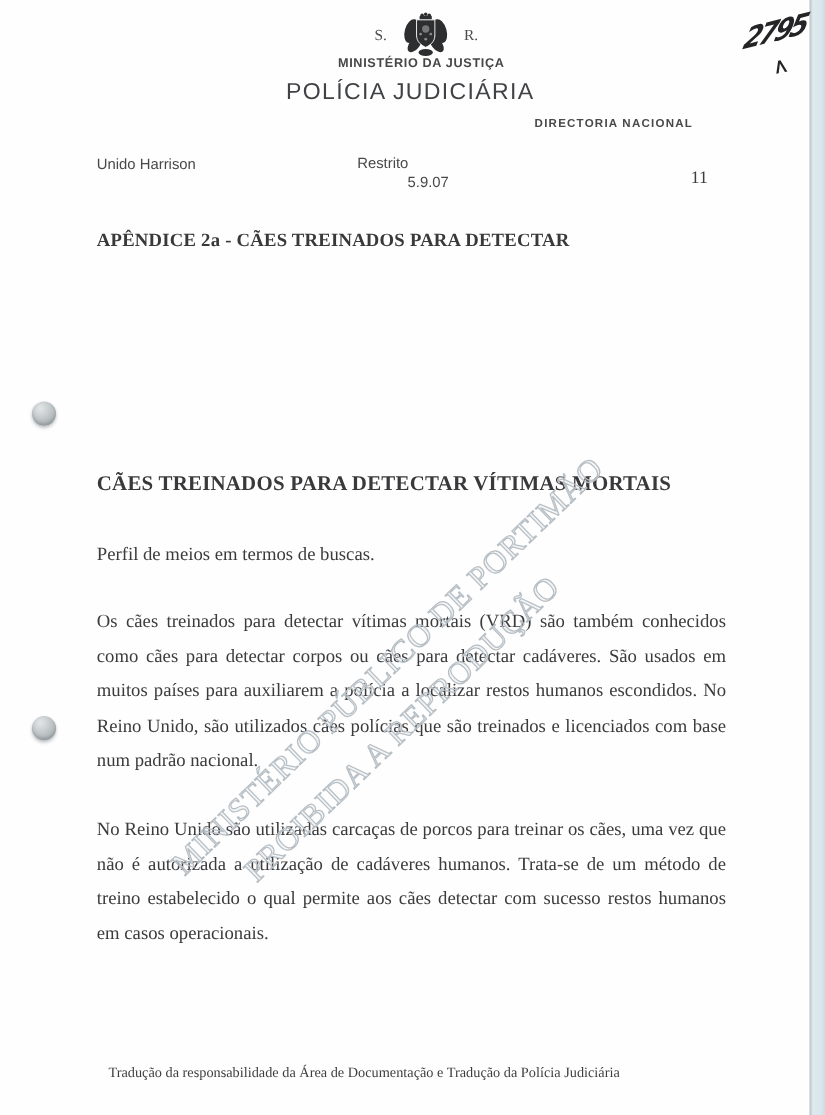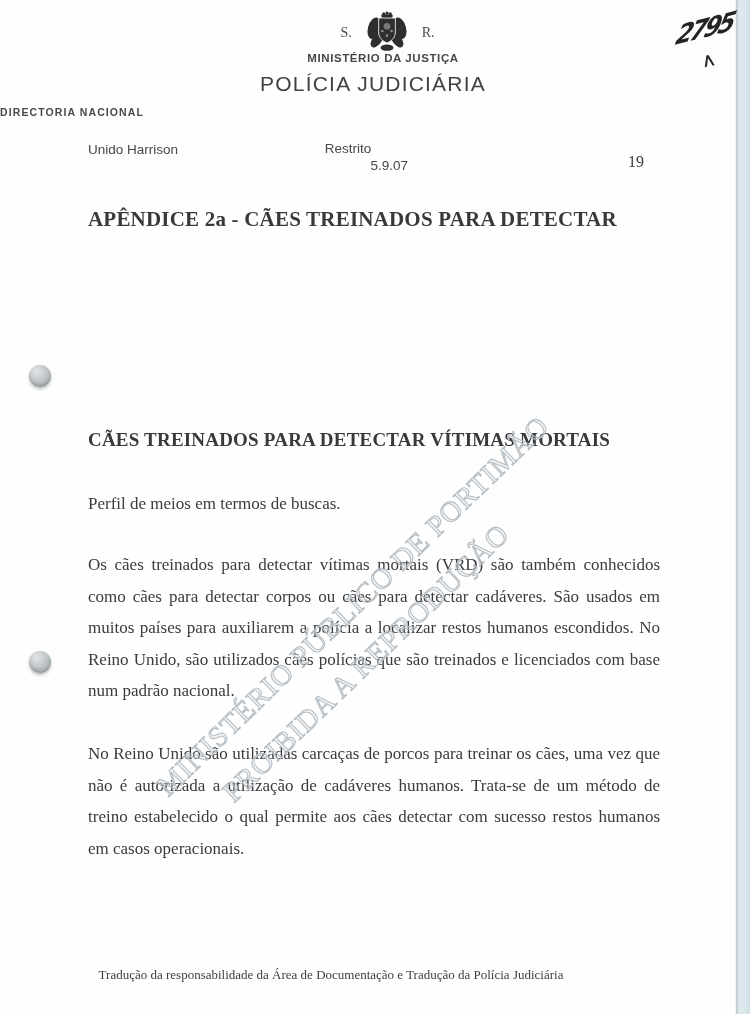--- a/index.html
+++ b/index.html
@@ -36,21 +36,21 @@
     position:absolute;top:52px;left:0;width:766px;text-align:center;
     font-family:"Liberation Sans",sans-serif;font-weight:bold;font-size:11.5px;
     letter-spacing:.6px;color:#474749;
   }
   .org{
     position:absolute;top:72px;left:0;width:746px;text-align:center;
     font-family:"Liberation Sans",sans-serif;font-weight:400;font-size:21px;
     letter-spacing:1.2px;color:#404245;
   }
   .division{
-    position:absolute;top:106px;left:0;width:630px;text-align:left;
+    position:absolute;top:106px;left:0;width:630px;text-align:right;
     font-family:"Liberation Sans",sans-serif;font-weight:bold;font-size:10.5px;
     letter-spacing:1.1px;color:#49494b;
   }
 
   
   .meta-author{
     position:absolute;top:142px;left:88px;
     font-family:"Liberation Sans",sans-serif;font-size:13.5px;color:#48484a;
   }
   .meta-class{
@@ -79,21 +79,21 @@
   }
   .handnote .tick{
     position:absolute;left:26px;top:36px;
     font-family:"DejaVu Sans",sans-serif;font-weight:bold;font-size:18px;
     transform:rotate(78deg);
   }
 
   
   .doc-title{
     position:absolute;top:201px;left:88px;width:540px;
-    font-weight:bold;font-size:21px;line-height:36px;letter-spacing:.2px;color:#39393b;
+    font-weight:bold;font-size:17px;line-height:36px;letter-spacing:.2px;color:#39393b;
   }
   .para{
     position:absolute;left:88px;width:572px;
     font-size:17px;line-height:31.5px;color:#3b3b3d;
     text-align:justify;
   }
   .p-intro{top:297px;}
   .section-heading{
     position:absolute;top:429px;left:88px;width:572px;
     font-weight:bold;font-size:19px;color:#39393b;letter-spacing:.2px;
@@ -161,21 +161,21 @@
   <div class="division">DIRECTORIA NACIONAL</div>
 
   <div class="handnote">
     <span class="num">2795</span>
     <span class="tick">&lt;</span>
   </div>
 
   <div class="meta-author">Unido Harrison</div>
   <div class="meta-class">Restrito</div>
   <div class="meta-date">5.9.07</div>
-  <div class="meta-page">19</div>
+  <div class="meta-page">11</div>
 
   <div class="doc-title">
     <span>APÊNDICE 2a - CÃES TREINADOS PARA DETECTAR</span><br>
   </div>
 
   <div class="section-heading">CÃES TREINADOS PARA DETECTAR VÍTIMAS MORTAIS</div>
   <div class="para subheading">Perfil de meios em termos de buscas.</div>
   <div class="para p-one">Os cães treinados para detectar vítimas mortais (VRD) são também conhecidos como cães para detectar corpos ou cães para detectar cadáveres. São usados em muitos países para auxiliarem a polícia a localizar restos humanos escondidos. No Reino Unido, são utilizados cães polícias que são treinados e licenciados com base num padrão nacional.</div>
   <div class="para p-two">No Reino Unido são utilizadas carcaças de porcos para treinar os cães, uma vez que não é autorizada a utilização de cadáveres humanos. Trata-se de um método de treino estabelecido o qual permite aos cães detectar com sucesso restos humanos em casos operacionais.</div>
 

